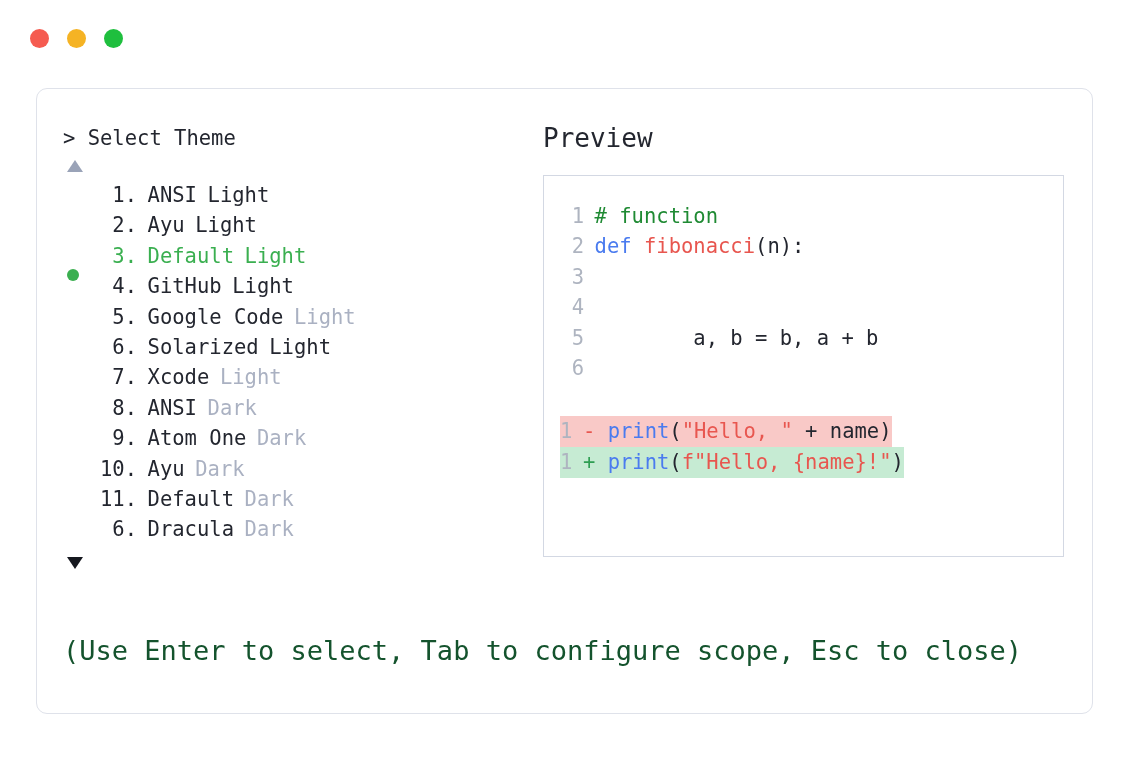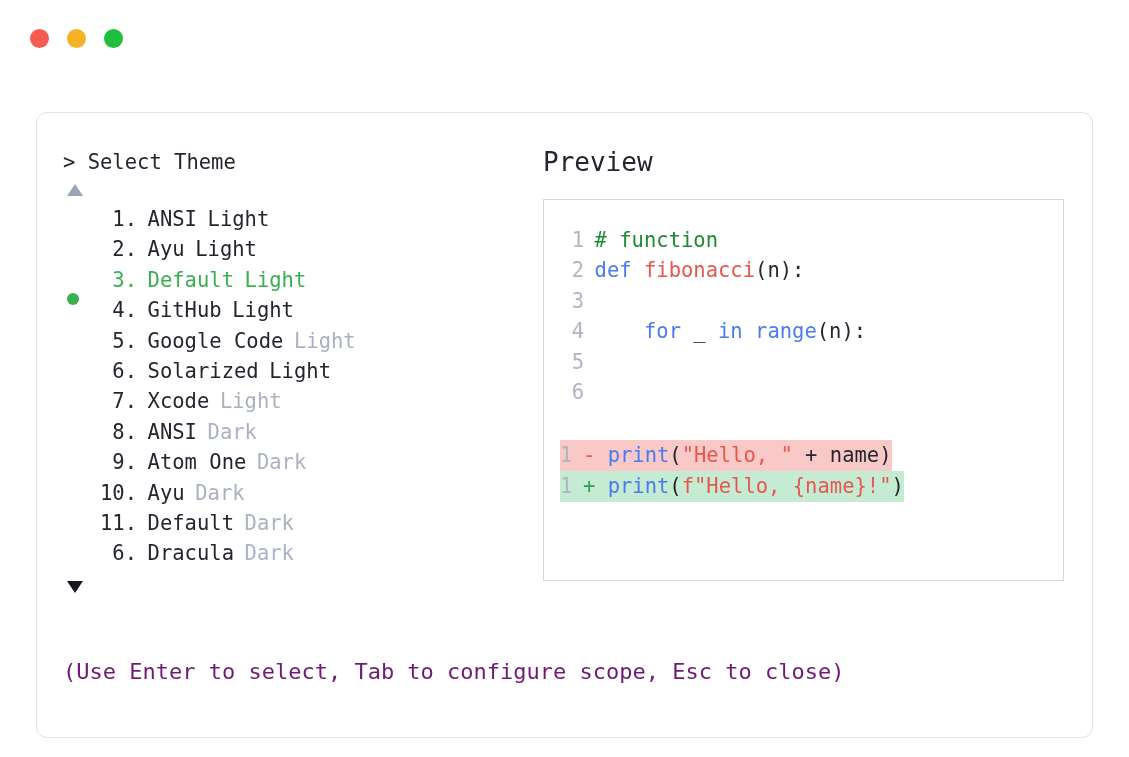--- a/index.html
+++ b/index.html
@@ -33,21 +33,20 @@
   .dialog {
     position: absolute;
     left: 36px;
     top: 88px;
     width: 1057px;
     height: 626px;
     box-sizing: border-box;
     background: #ffffff;
     border: 1.4px solid #dfe2ea;
     border-radius: 11px;
-    margin-top: 24px;
   }
 
   .body-cols {
     position: absolute;
     left: 0; top: 0;
     width: 100%;
     height: 100%;
   }
 
   
@@ -166,22 +165,22 @@
   .diff-del .diff-inner { background: #f9c9c7; }
   .diff-add .diff-inner { background: #c6ebd3; }
   .diff-sign-del { color: #e8564f; }
   .diff-sign-add { color: #2e9e52; }
 
   
   .footer-hint {
     position: absolute;
     left: 26px;
     top: 546px;
-    font-size: 22px;
-    color: #701a75;
+    font-size: 27px;
+    color: #14532d;
     white-space: pre;
   }
 </style>
 </head>
 <body>
 
 <div class="titlebar">
   <div class="dots">
     <span class="dot" style="background: rgb(245, 91, 80);"></span>
     <span class="dot" style="background: rgb(245, 179, 36);"></span>
@@ -219,22 +218,22 @@
       </div>
     </div>
 
     <div class="right-col">
       <div class="preview-label">Preview</div>
       <div class="preview-box">
         <div class="code-area">
             <div class="code-line"><span class="lineno">1</span><span class="code-text"><span class="tok-comment"># function</span></span></div>
             <div class="code-line"><span class="lineno">2</span><span class="code-text"><span class="tok-kw">def </span><span class="tok-fn">fibonacci</span><span class="tok-plain">(n):</span></span></div>
             <div class="code-line"><span class="lineno">3</span></div>
-            <div class="code-line"><span class="lineno">4</span><span class="code-text"><span class="tok-plain">    </span><span class="tok-kw">for</span><span class="tok-plain"> _ </span><span class="tok-kw">in</span><span class="tok-plain"> </span><span class="tok-kw">range</span><span class="tok-plain">(n):</span></span></div>
-            <div class="code-line"><span class="lineno">5</span></div>
+            <div class="code-line"><span class="lineno">4</span></div>
+            <div class="code-line"><span class="lineno">5</span><span class="code-text"><span class="tok-plain">        a, b = b, a + b</span></span></div>
             <div class="code-line"><span class="lineno">6</span></div>
           </div>
         <div class="diff-block">
             <div class="diff-line diff-del"><span class="diff-inner"><span class="lineno">1</span><span class="diff-sign-del">- </span><span class="code-text"><span class="tok-kw">print</span><span class="tok-plain">(</span><span class="tok-str">"Hello, "</span><span class="tok-plain"> + name)</span></span></span></div>
             <div class="diff-line diff-add"><span class="diff-inner"><span class="lineno">1</span><span class="diff-sign-add">+ </span><span class="code-text"><span class="tok-kw">print</span><span class="tok-plain">(</span><span class="tok-str">f"Hello, {name}!"</span><span class="tok-plain">)</span></span></span></div>
           </div>
       </div>
     </div>
 
     <div class="footer-hint">(Use Enter to select, Tab to configure scope, Esc to close)</div>

